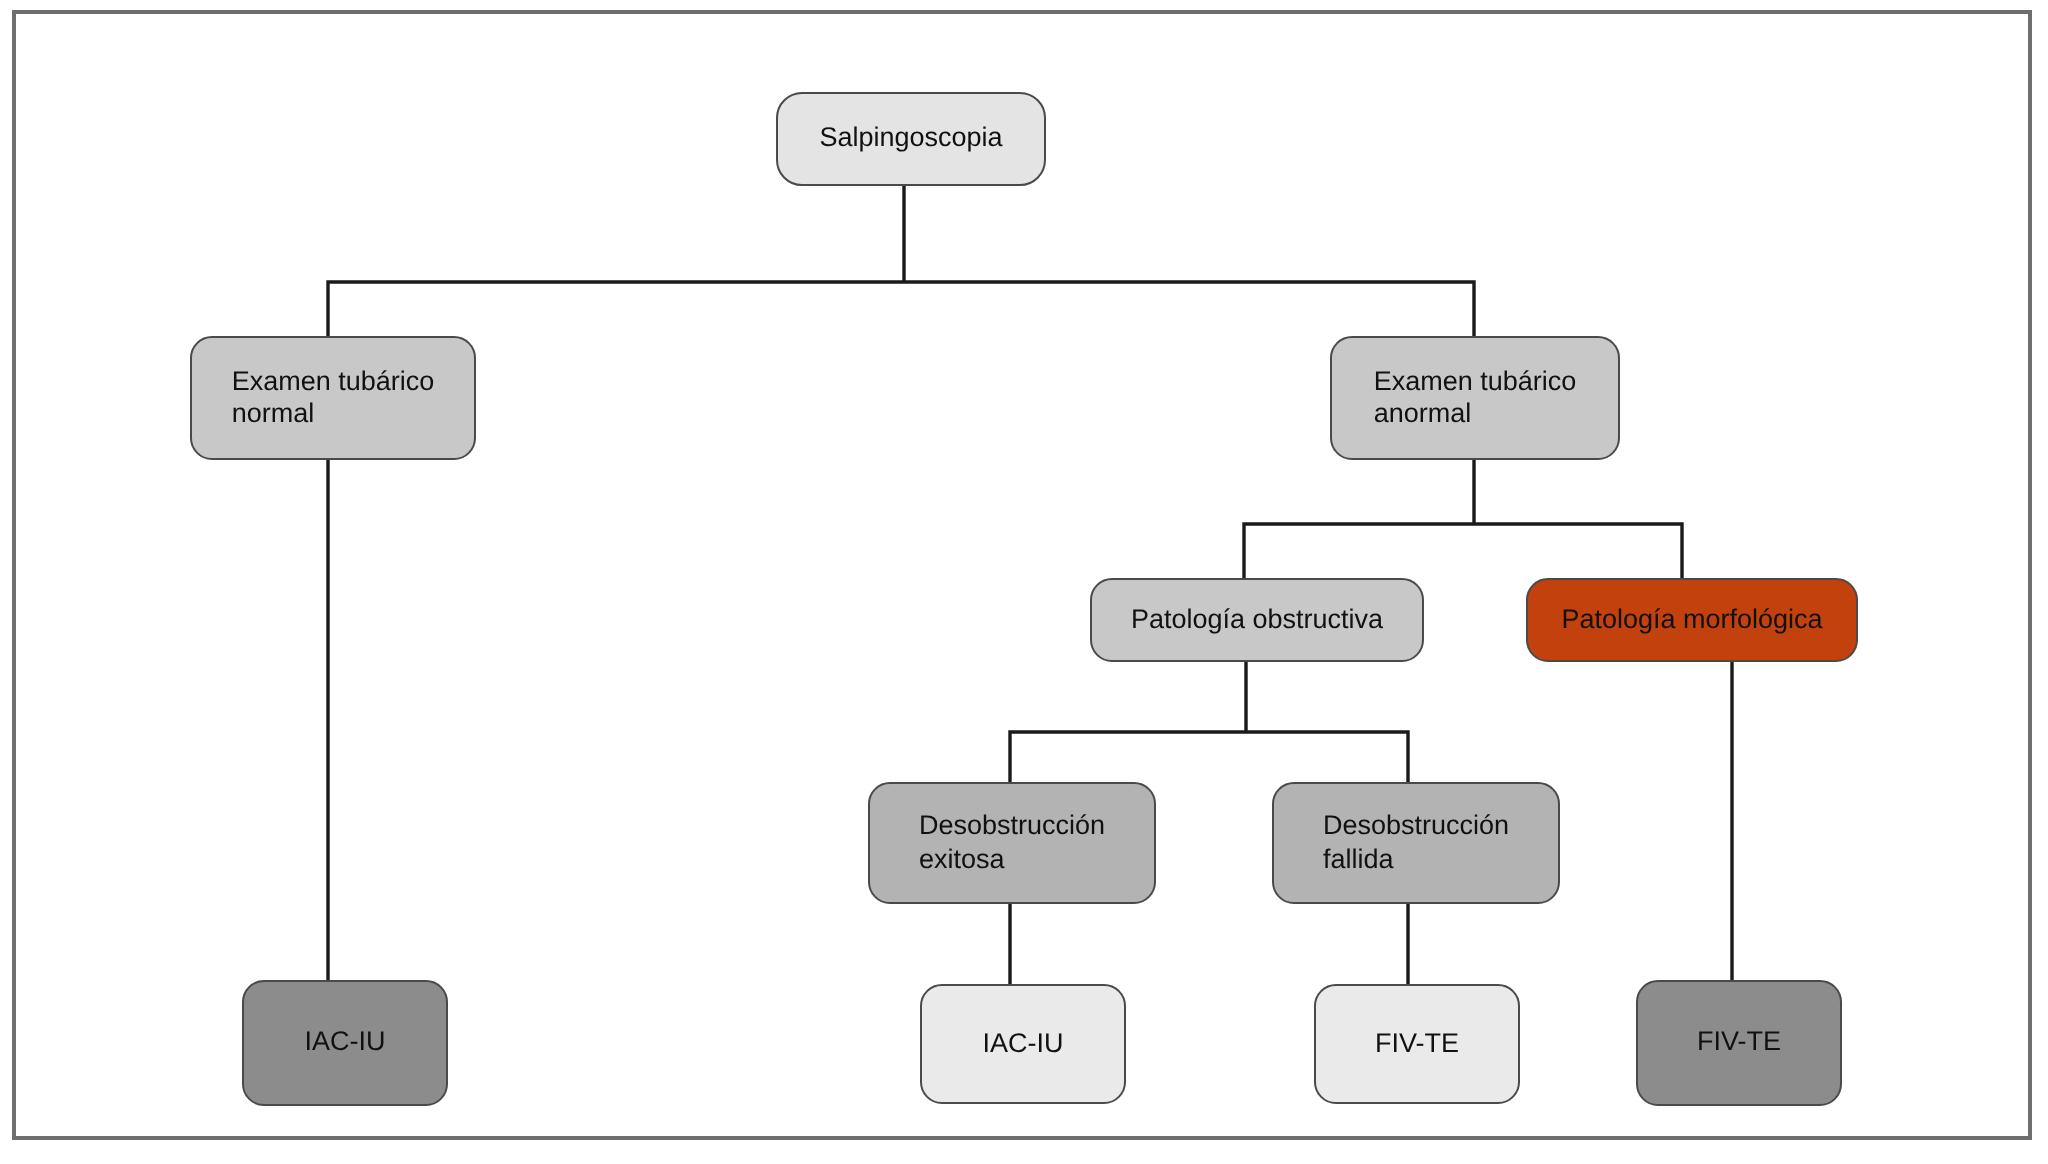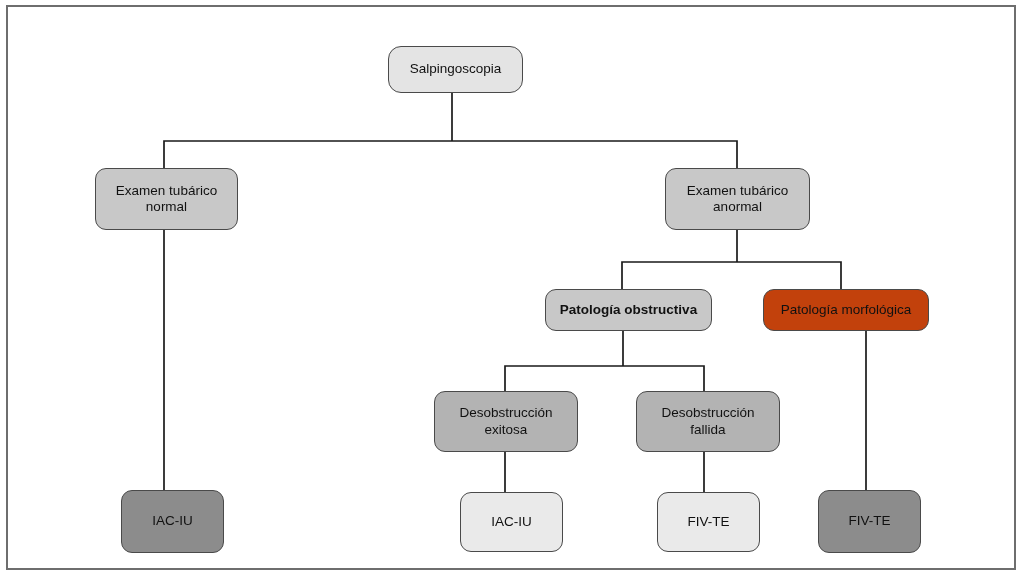--- a/index.html
+++ b/index.html
@@ -33,21 +33,21 @@
     pointer-events: none;
   }
   .node {
     position: absolute;
     box-sizing: border-box;
     border: 1.6px solid #4a4a4a;
     border-radius: 11px;
     display: flex;
     align-items: center;
     justify-content: center;
-    text-align: center;
+    text-align: left;
     color: #111111;
     font-size: 13.5px;
     line-height: 1.22;
     white-space: pre-line;
   }
 </style>
 </head>
 <body>
 
 <div class="canvas">
@@ -74,21 +74,21 @@
   <div class="node" style="left: 95px; top: 168px; width: 143px; height: 62px; background: rgb(200, 200, 200); border-color: rgb(74, 74, 74);">
     <span>Examen tubárico
 normal</span>
   </div>
 
   <div class="node" style="left: 665px; top: 168px; width: 145px; height: 62px; background: rgb(200, 200, 200); border-color: rgb(74, 74, 74);">
     <span>Examen tubárico
 anormal</span>
   </div>
 
-  <div class="node" style="left: 545px; top: 289px; width: 167px; height: 42px; background: rgb(200, 200, 200); border-color: rgb(74, 74, 74); font-weight: bold;">
+  <div class="node" style="left: 545px; top: 289px; width: 167px; height: 42px; background: rgb(200, 200, 200); border-color: rgb(74, 74, 74);">
     <span>Patología obstructiva</span>
   </div>
 
   <div class="node" style="left: 763px; top: 289px; width: 166px; height: 42px; background: #c2410c; border-color: rgb(74, 74, 74);">
     <span>Patología morfológica</span>
   </div>
 
   <div class="node" style="left: 434px; top: 391px; width: 144px; height: 61px; background: rgb(179, 179, 179); border-color: rgb(74, 74, 74);">
     <span>Desobstrucción
 exitosa</span>

